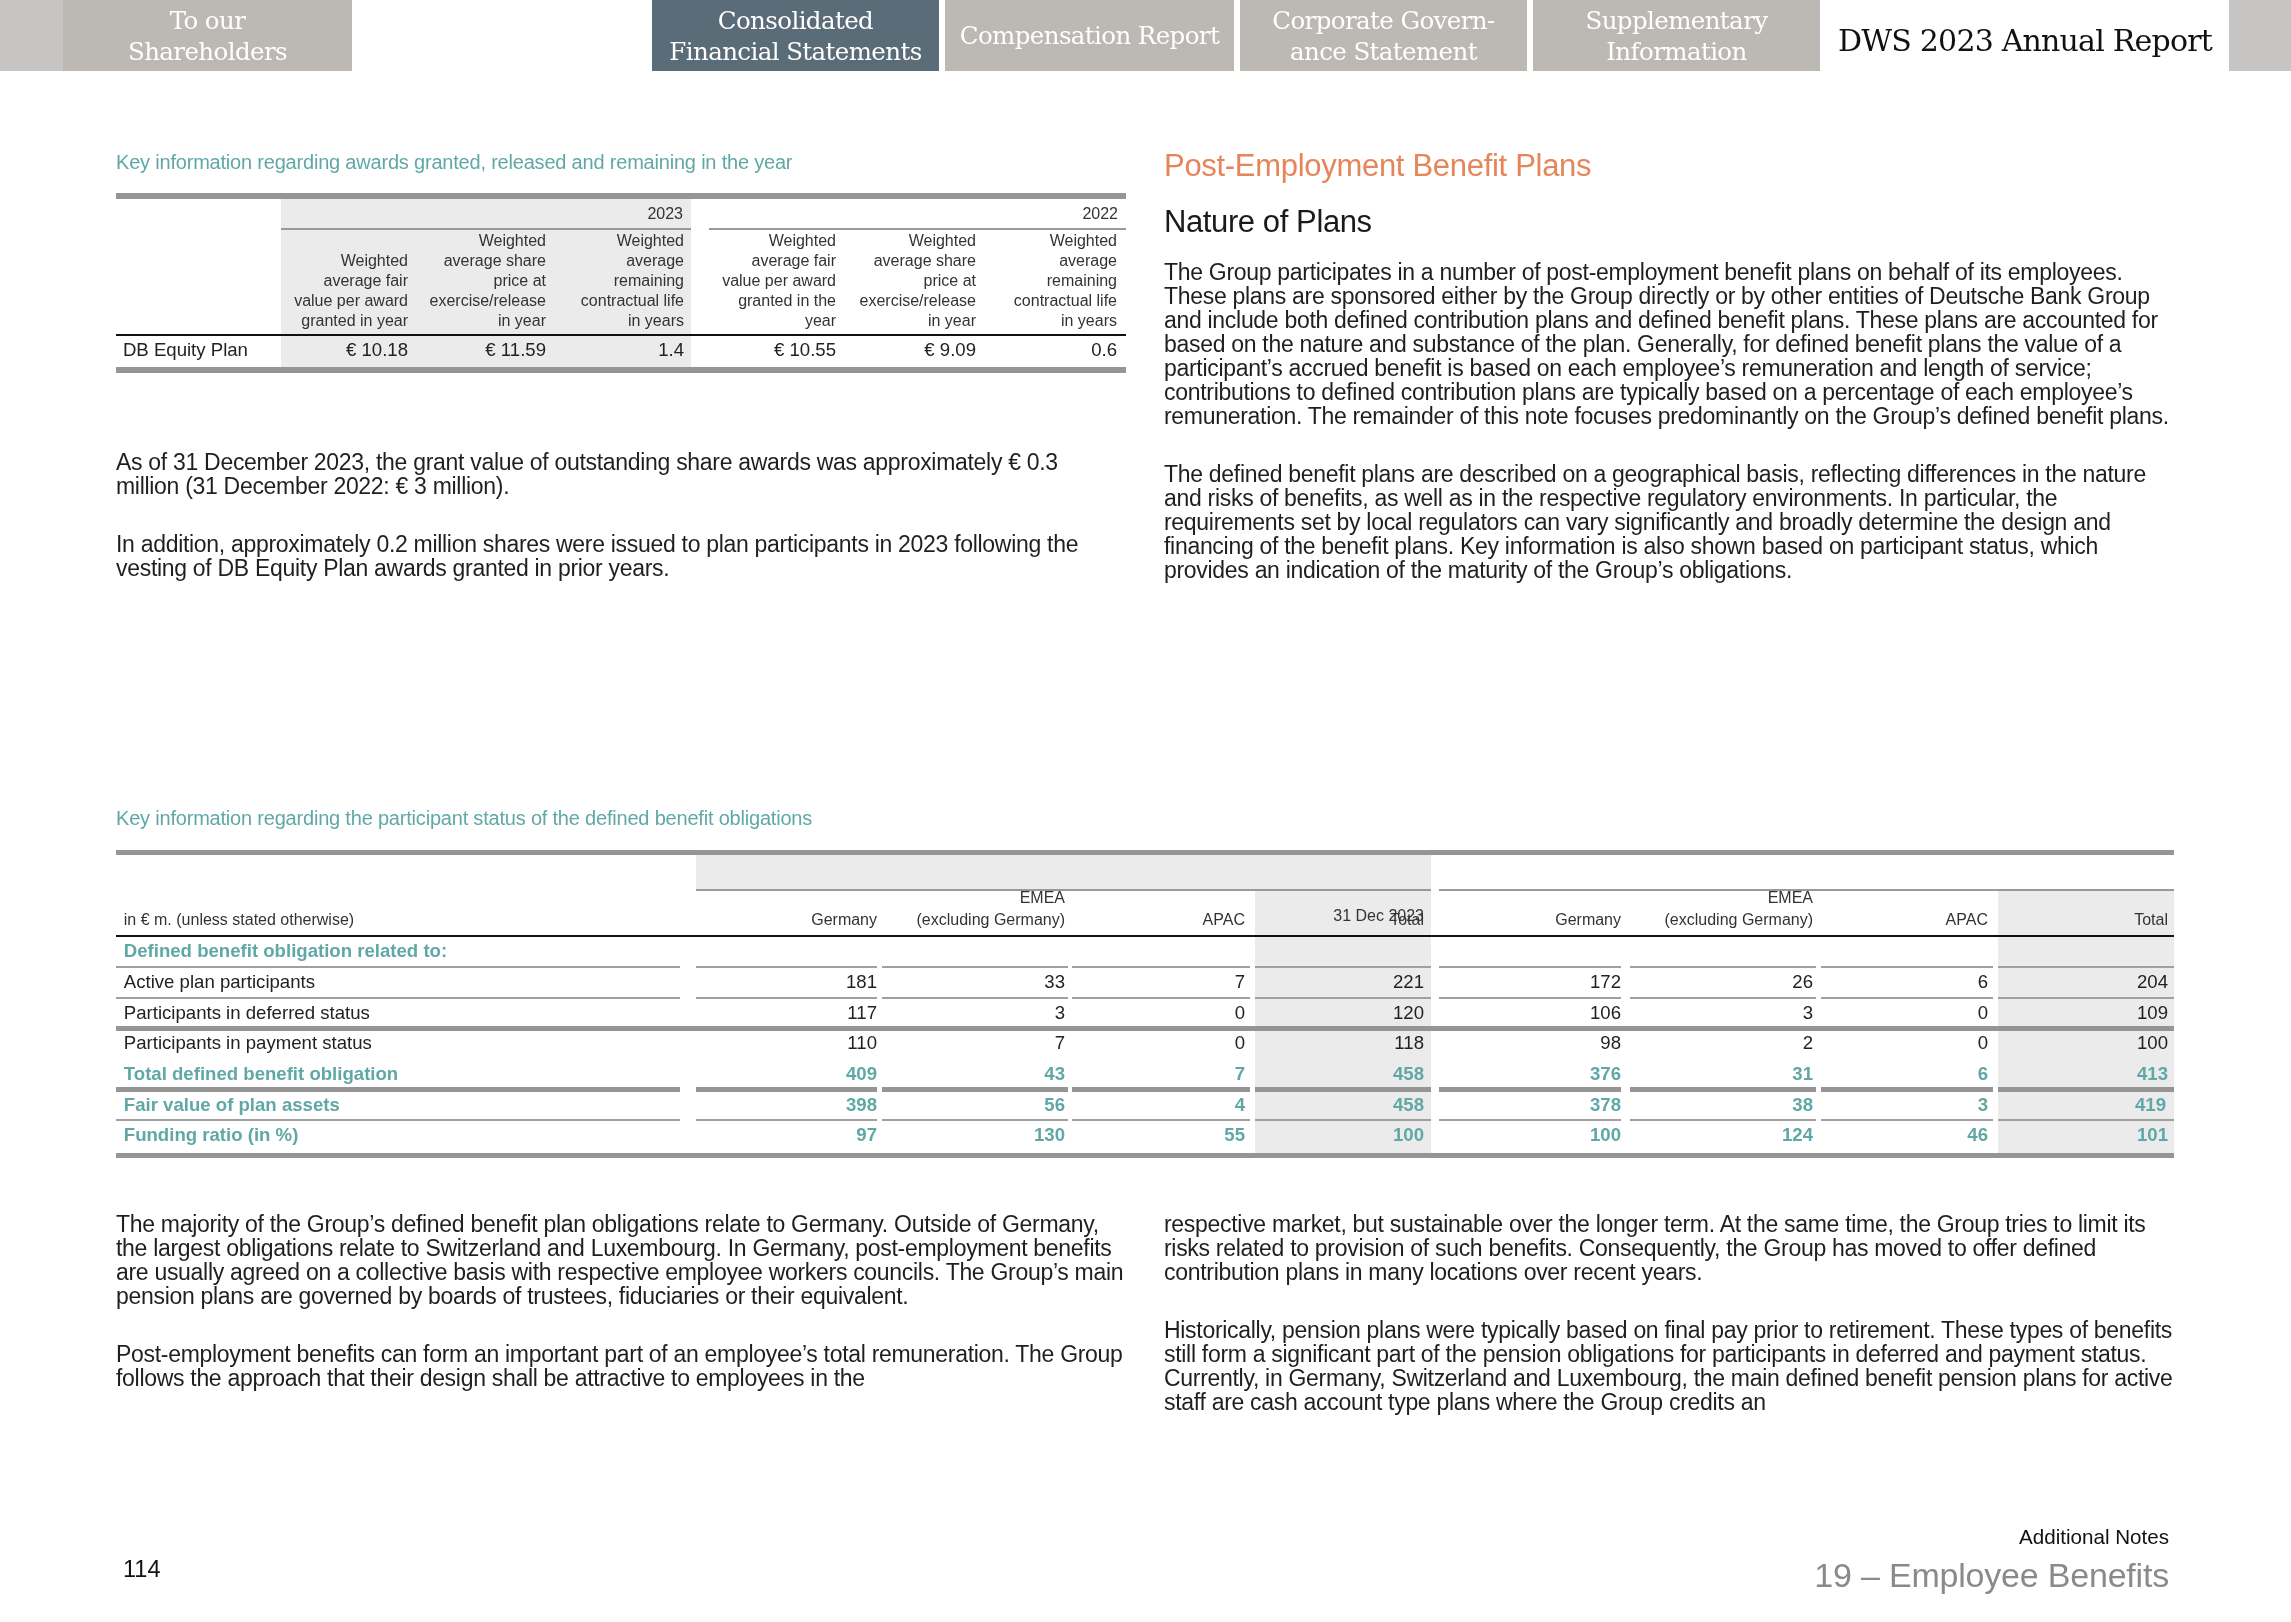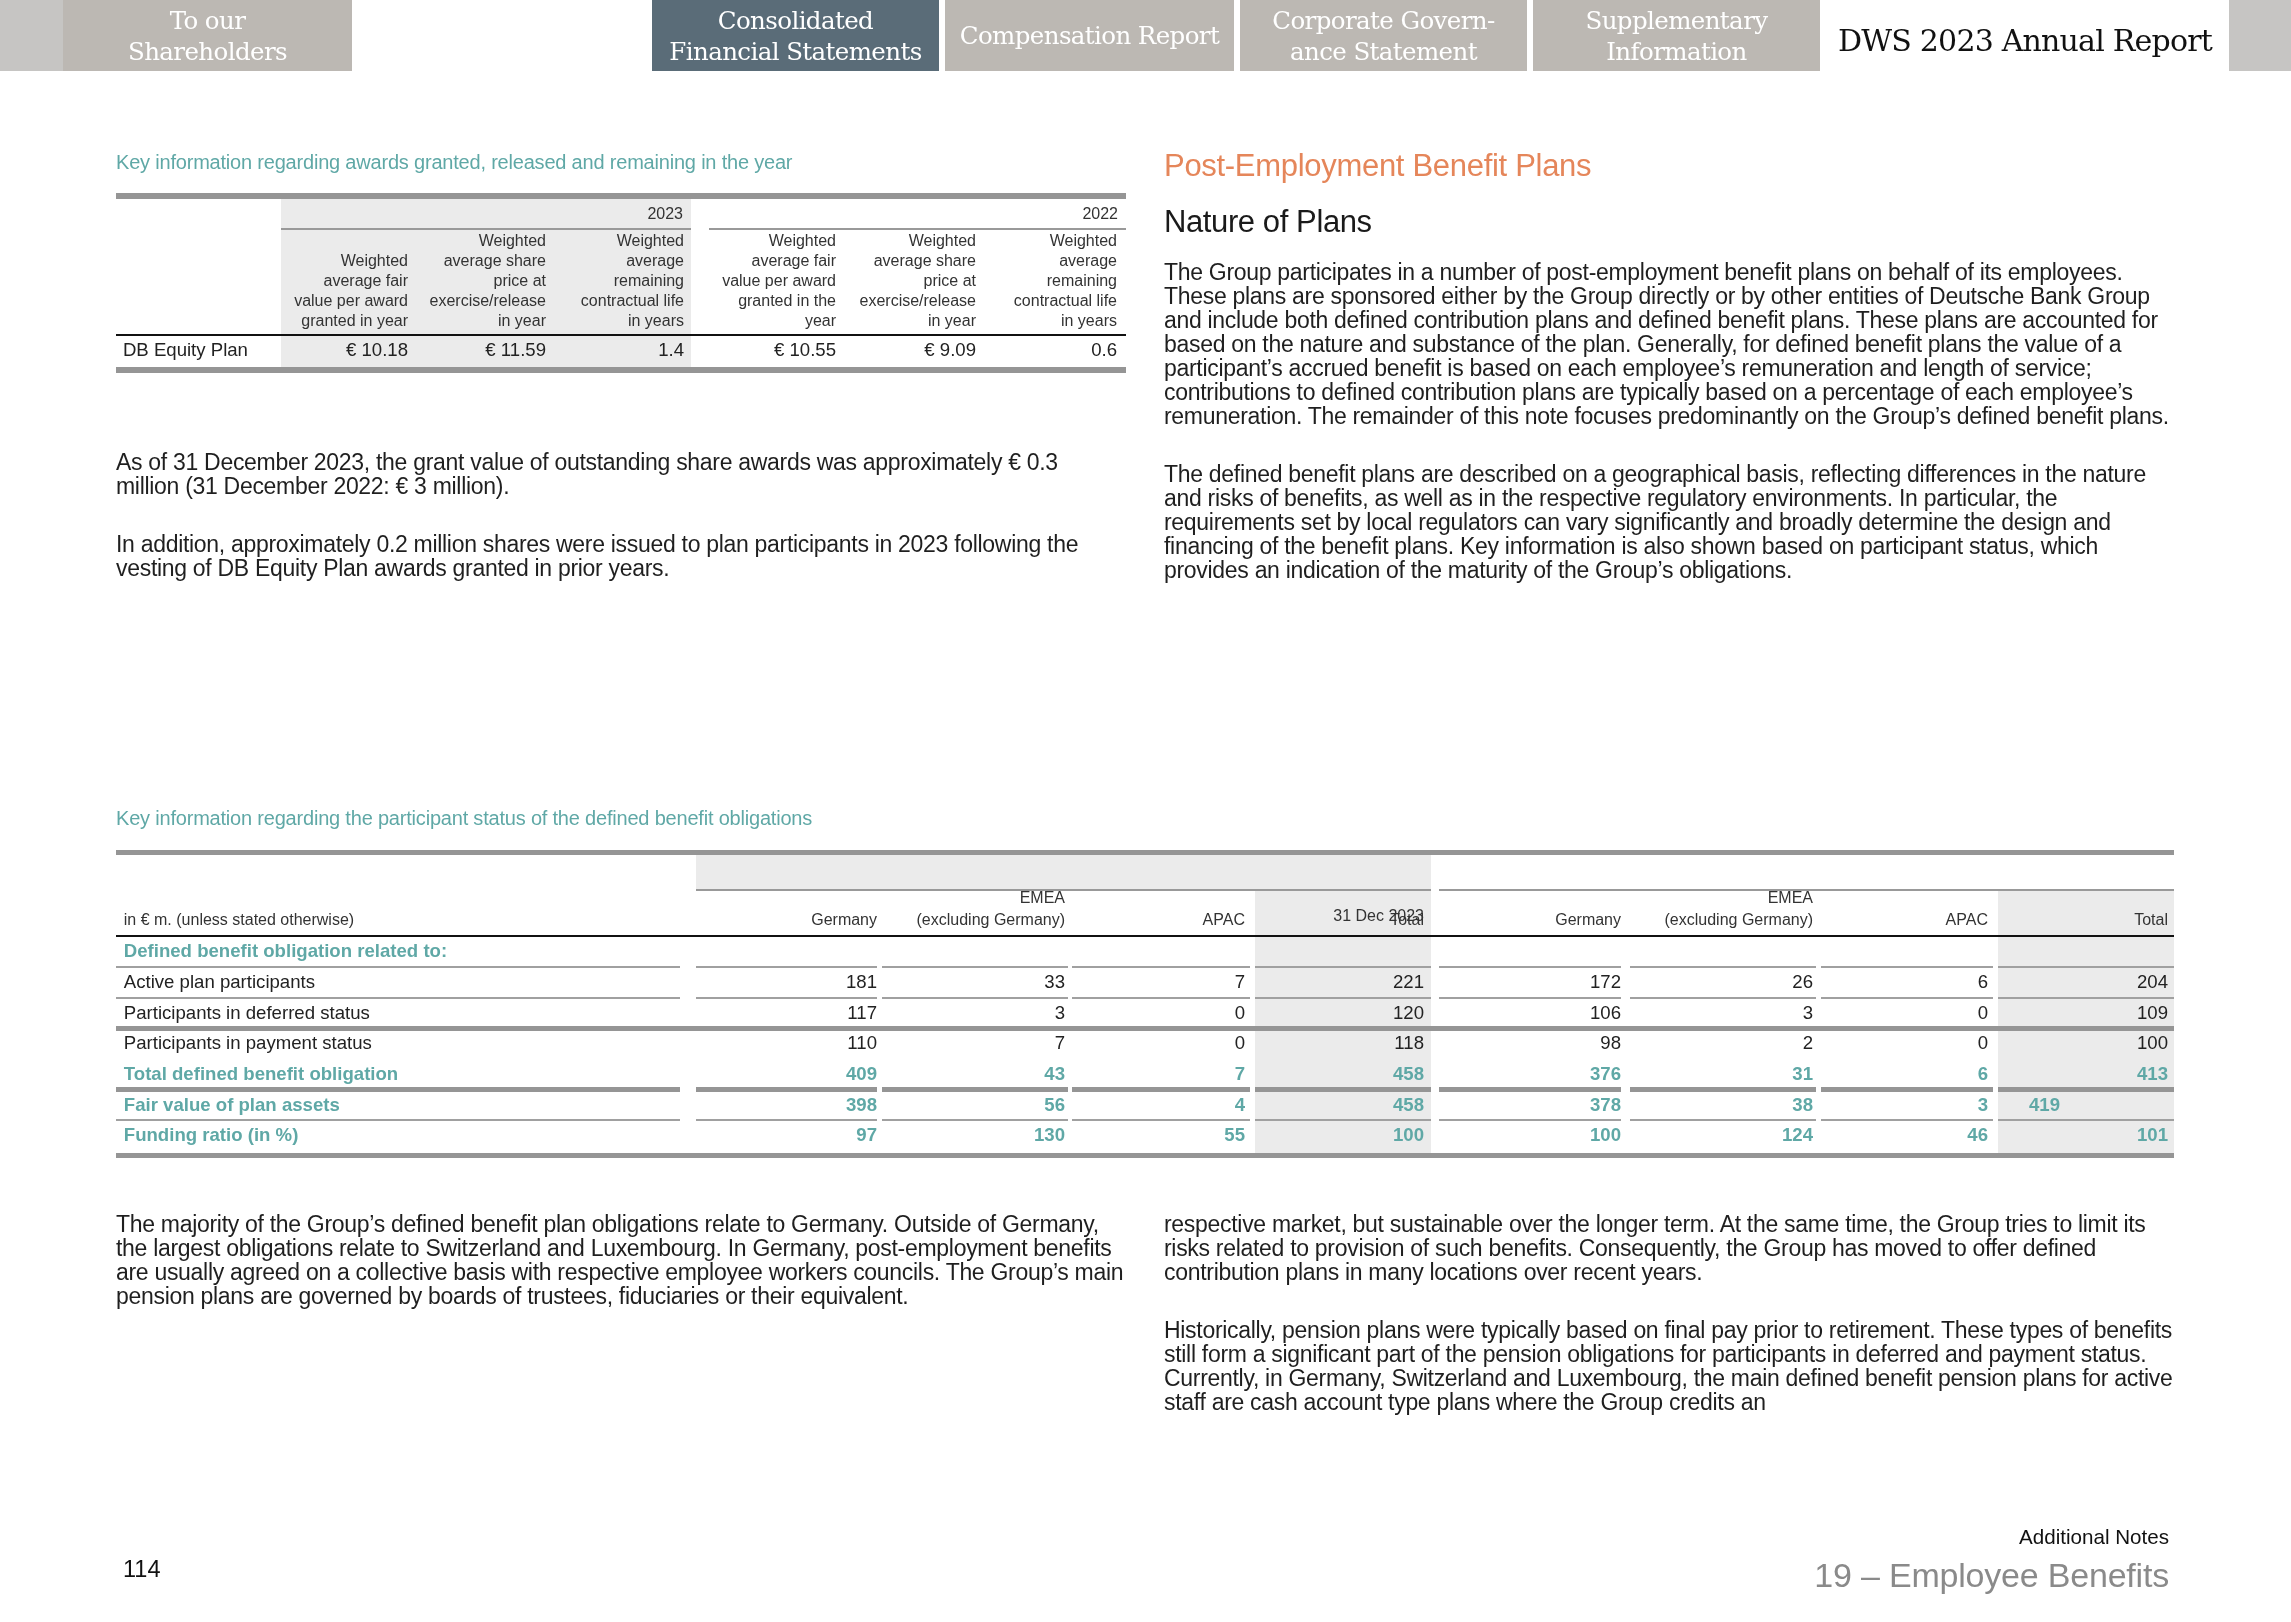--- a/index.html
+++ b/index.html
@@ -278,21 +278,21 @@
       </div>
       <div>
         <div class="lbl teal" style="top: 244px;">Fair value of plan assets</div>
         <div class="num teal" style="left: 580px; width: 181px; top: 244px;">398</div>
         <div class="num teal" style="left: 766px; width: 183px; top: 244px;">56</div>
         <div class="num teal" style="left: 956px; width: 173px; top: 244px;">4</div>
         <div class="num teal" style="left: 1139px; width: 169px; top: 244px;">458</div>
         <div class="num teal" style="left: 1323px; width: 182px; top: 244px;">378</div>
         <div class="num teal" style="left: 1514px; width: 183px; top: 244px;">38</div>
         <div class="num teal" style="left: 1705px; width: 167px; top: 244px;">3</div>
-        <div class="num teal" style="left: 1774px; width: 170px; top: 244px; padding-left: 27px;">419</div>
+        <div class="num teal" style="left: 1880px; width: 170px; top: 244px; padding-left: 27px;">419</div>
         <div class="sep" style="left: 0px; width: 564px; top: 269px;"></div>
         <div class="sep" style="left: 580px; width: 181px; top: 269px;"></div>
         <div class="sep" style="left: 766px; width: 186px; top: 269px;"></div>
         <div class="sep" style="left: 956px; width: 178px; top: 269px;"></div>
         <div class="sep" style="left: 1139px; width: 176px; top: 269px;"></div>
         <div class="sep" style="left: 1323px; width: 182px; top: 269px;"></div>
         <div class="sep" style="left: 1514px; width: 186px; top: 269px;"></div>
         <div class="sep" style="left: 1705px; width: 172px; top: 269px;"></div>
         <div class="sep" style="left: 1882px; width: 176px; top: 269px;"></div>
       </div>
@@ -307,20 +307,21 @@
         <div class="num teal" style="left: 1705px; width: 167px; top: 274px;">46</div>
         <div class="num teal" style="left: 1882px; width: 170px; top: 274px;">101</div>
       </div>
     </div>
 
   <div class="rule-thick" style="left:0;top:303px;width:2058px;height:4.9px;"></div>
 </div>
 
 <div class="body-text" style="left:116px;top:1212px;width:1010px;">
   <p>The majority of the Group’s defined benefit plan obligations relate to Germany. Outside of Germany, the largest obligations relate to Switzerland and Luxembourg. In Germany, post-employment benefits are usually agreed on a collective basis with respective employee workers councils. The Group’s main pension plans are governed by boards of trustees, fiduciaries or their equivalent.</p>
+  <p>Post-employment benefits can form an important part of an employee’s total remuneration. The Group follows the approach that their design shall be attractive to employees in the</p>
 </div>
 <div class="body-text" style="left:1164px;top:1212px;width:1019px;">
   <p>respective market, but sustainable over the longer term. At the same time, the Group tries to limit its risks related to provision of such benefits. Consequently, the Group has moved to offer defined contribution plans in many locations over recent years.</p>
   <p>Historically, pension plans were typically based on final pay prior to retirement. These types of benefits still form a significant part of the pension obligations for participants in deferred and payment status. Currently, in Germany, Switzerland and Luxembourg, the main defined benefit pension plans for active staff are cash account type plans where the Group credits an</p>
 </div>
 
 <div class="page-num">114</div>
 <div class="footer-section">Additional Notes</div>
 <div class="footer-chapter">19 – Employee Benefits</div>
 

